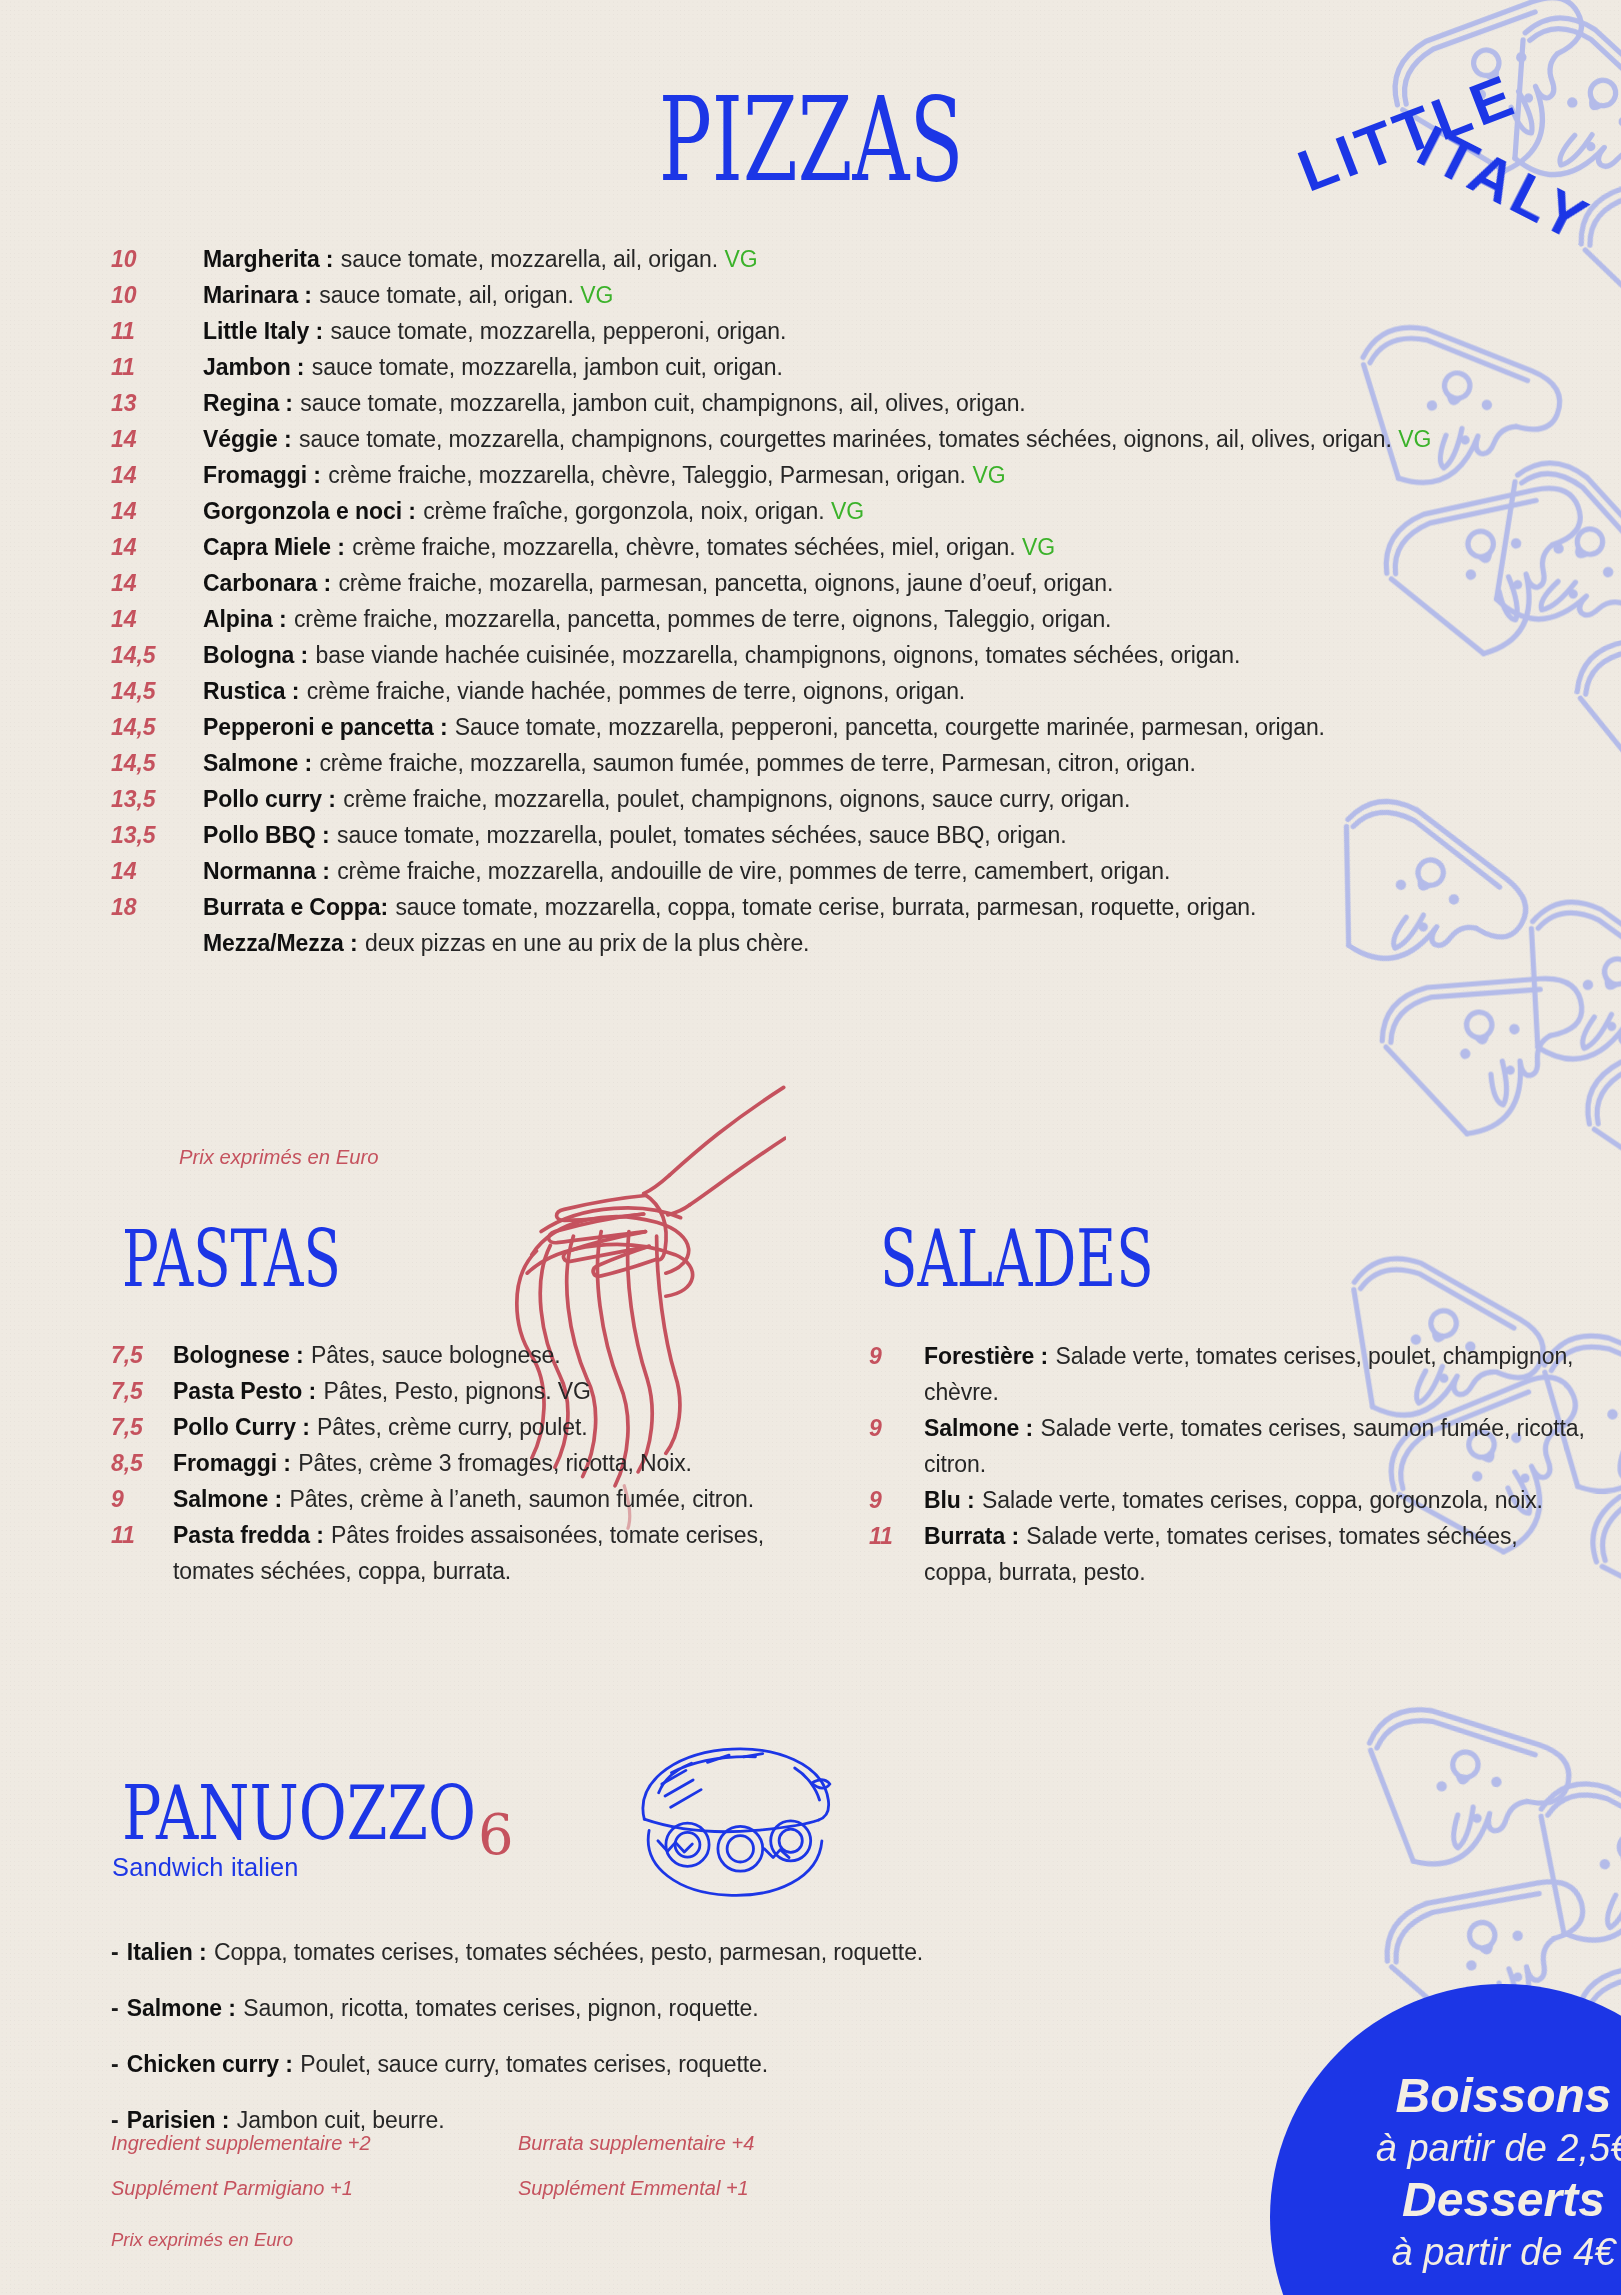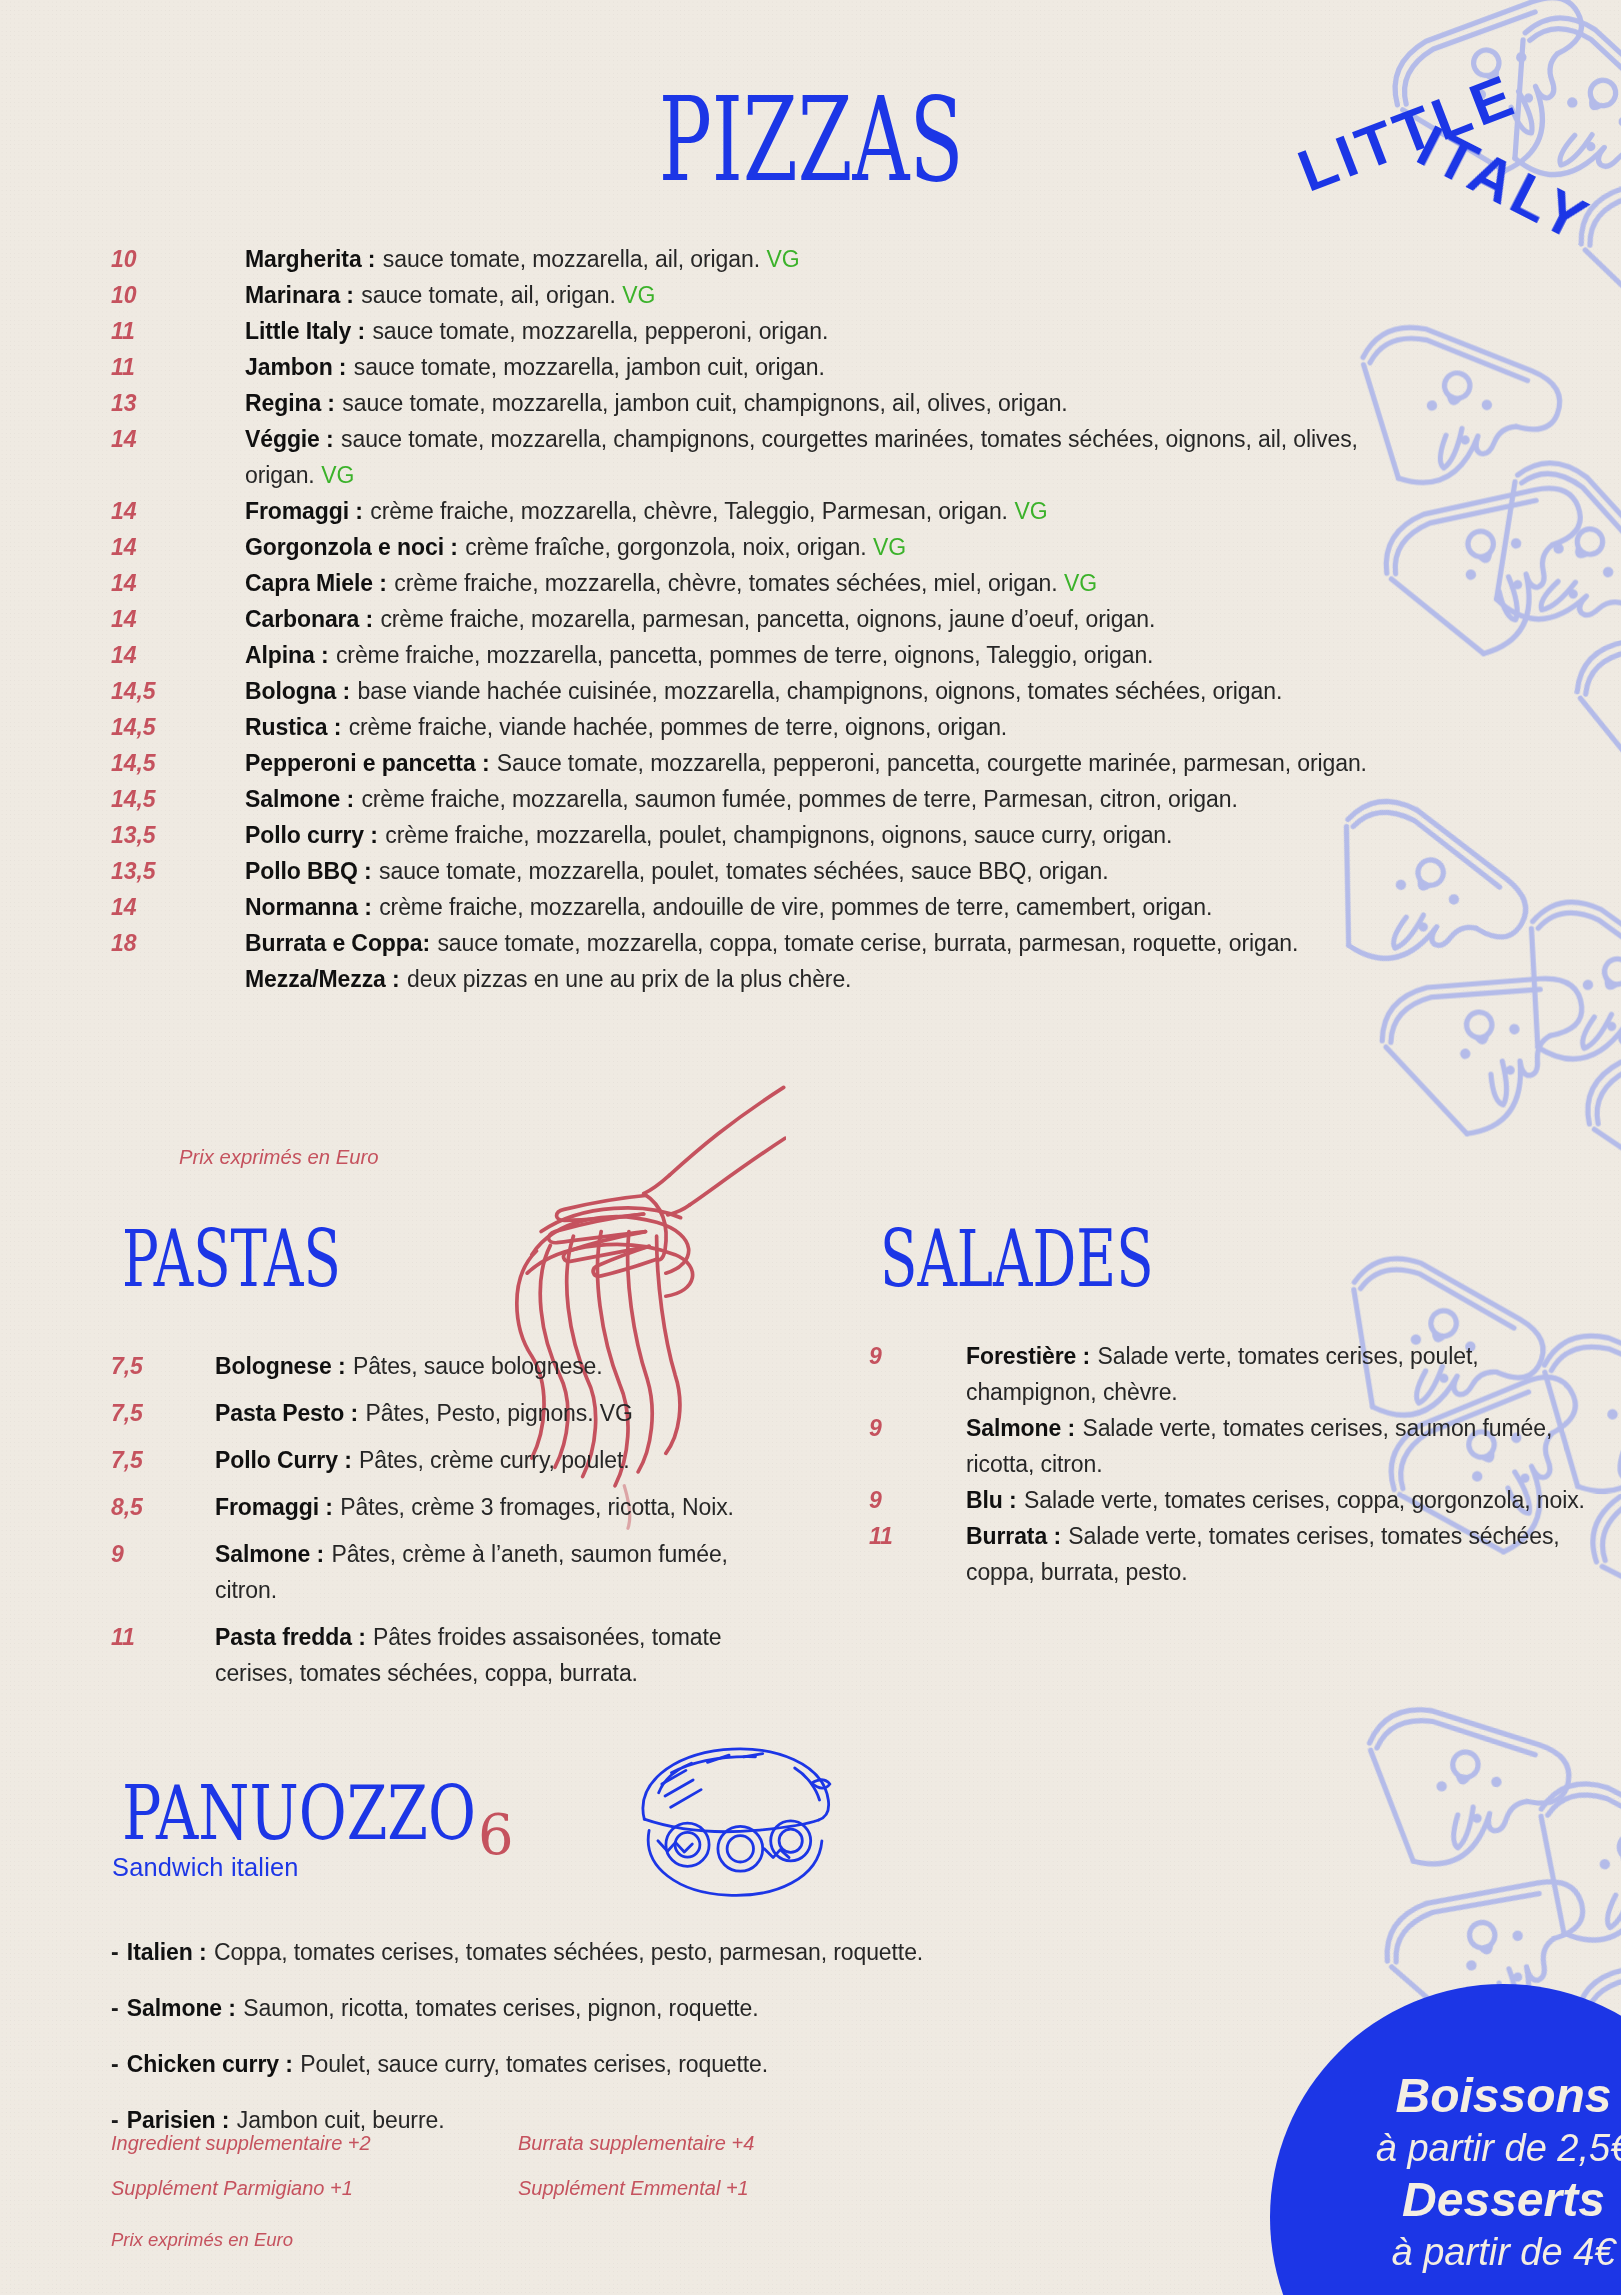--- a/index.html
+++ b/index.html
@@ -22,23 +22,23 @@
   .serif-title{position:absolute;color:var(--blue);line-height:.92;white-space:nowrap;margin-left:12px;}
   .serif-title>span{display:inline-block;font-family:"DejaVu Serif",serif;transform:scaleX(.70);transform-origin:left top;}
   .pizzas-title-wrap{position:absolute;top:87px;left:0;width:100%;text-align:center;color:var(--blue);}
   .pizzas-title-wrap>span{display:inline-block;font-family:"DejaVu Serif",serif;font-size:116px;line-height:.92;transform:scaleX(.68);transform-origin:center top;}
   
   .stamp{position:absolute;z-index:4;color:var(--blue);font-weight:800;letter-spacing:4.6px;line-height:1;}
   .stamp-1{left:1294px;top:104px;font-size:59px;transform:rotate(-21deg);}
   .stamp-2{left:1412px;top:155px;font-size:59px;transform:rotate(27deg);}
   
   .list{position:absolute;z-index:2;}
-  .menu-row{display:grid;gap:42px;}
+  .menu-row{display:grid;}
   .pizzas-list .menu-row{grid-template-columns:92px 1fr;}
-  .pastas-list .menu-row{grid-template-columns:62px 1fr;margin-top:11px;}
+  .pastas-list .menu-row{grid-template-columns:62px 1fr;}
   .salades-list .menu-row{grid-template-columns:55px 1fr;}
   .price{font-style:italic;font-weight:700;color:var(--red);}
   .txt,.price{font-size:23px;line-height:36px;letter-spacing:-0.1px;}
   .txt .iname{font-weight:700;color:#101010;margin-right:7.4px;}
   .txt .desc{color:#262626;}
   .txt .vg{color:var(--green);margin-left:6.5px;}
   .bullet{font-weight:700;margin-right:8.3px;}
   .panuozzo-list .txt{font-size:23px;line-height:37px;margin-top:19px;}
   
   .note{position:absolute;z-index:2;color:var(--red);font-style:italic;}

